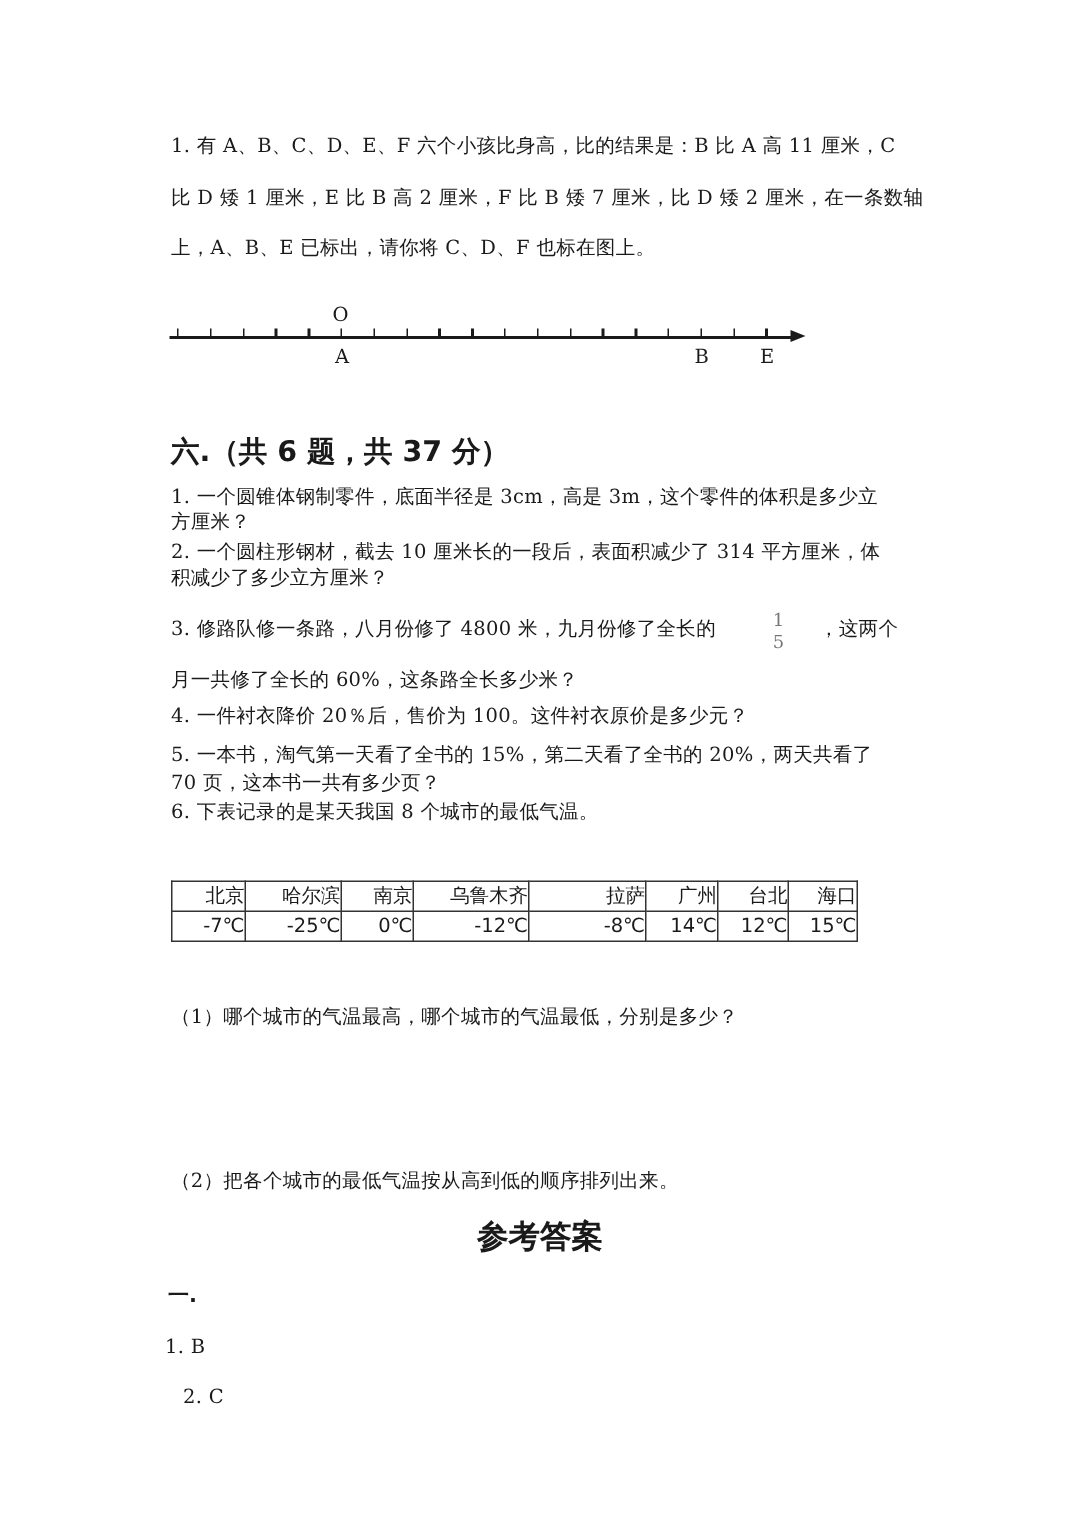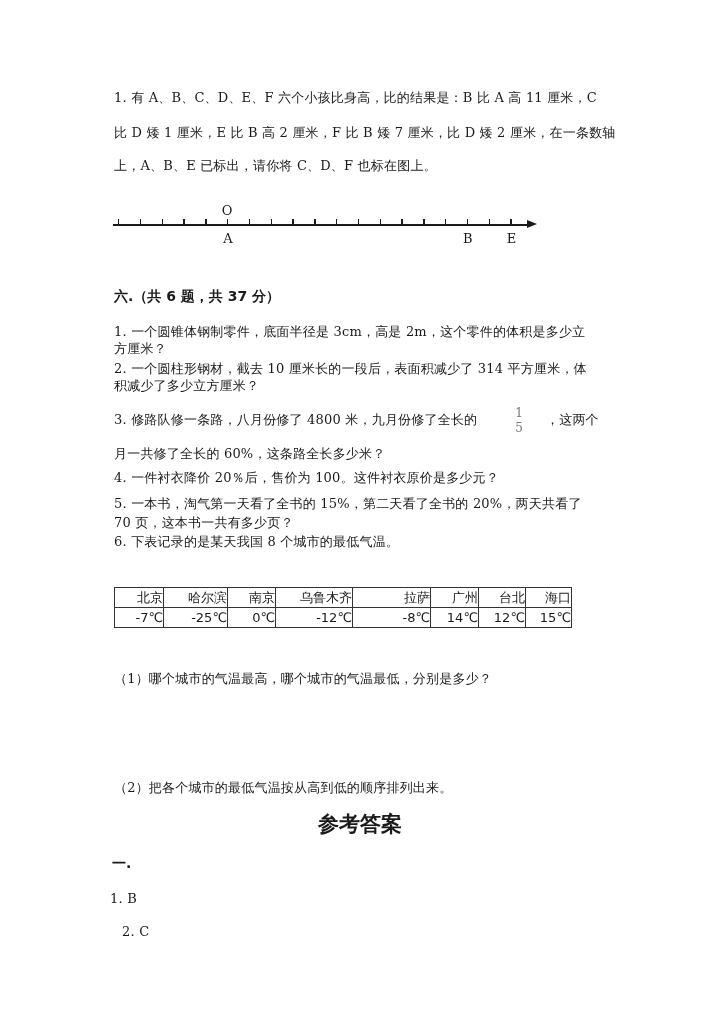--- a/index.html
+++ b/index.html
@@ -1,19 +1,19 @@
 <!DOCTYPE html>
 <html><head>
 <meta charset="utf-8">
 <style>
   html, body { margin: 0; padding: 0; background: #ffffff; }
   body { width: 720px; height: 1018px; position: relative; overflow: hidden;
          font-family: "DejaVu Serif", "Liberation Serif", serif; color: #1a1a1a; }
   .line { position: absolute; left: 114px; font-size: 13px; line-height: 16px; white-space: nowrap; letter-spacing: 0.2px; }
-  .heading { position: absolute; font-weight: bold; font-size: 14px; white-space: nowrap; font-family: "DejaVu Sans", "Liberation Sans", sans-serif; }
+  .heading { position: absolute; font-weight: bold; font-size: 19px; white-space: nowrap; font-family: "DejaVu Sans", "Liberation Sans", sans-serif; }
   .numline { position: absolute; left: 110px; top: 200px; width: 430px; height: 50px; }
   .axis { position: absolute; left: 3px; top: 24px; width: 418px; height: 1.6px; background: #1a1a1a; }
   .arrow { position: absolute; left: 417px; top: 20px; width: 0; height: 0;
            border-top: 4.5px solid transparent; border-bottom: 4.5px solid transparent; border-left: 10px solid #1a1a1a; }
   .tick { position: absolute; top: 19px; width: 1.4px; height: 6px; background: #1a1a1a; }
   .tick-label { position: absolute; font-size: 13px; line-height: 14px; transform: translateX(-50%); }
   .frac { position: absolute; font-size: 12px; color: #777; text-align: center; width: 14px; line-height: 14px; }
   table.temps { position: absolute; left: 114px; top: 587px; border-collapse: collapse; font-size: 13px;
                 font-family: "DejaVu Sans", "Liberation Sans", sans-serif; }
   table.temps td { border: 1.2px solid #333; text-align: right; height: 19px; padding: 0; line-height: 18px; }
@@ -54,21 +54,21 @@
   <div class="tick-label" style="left:117px; top:4px;">O</div>
   <div id="point-labels">
       <div class="tick-label" style="left: 118px; top: 32px;">A</div>
       <div class="tick-label" style="left: 357.8px; top: 32px;">B</div>
       <div class="tick-label" style="left: 401.4px; top: 32px;">E</div>
     </div>
 </div>
 
 <div class="heading" style="left:114px; top:288px;">六.（共 6 题，共 37 分）</div>
 
-<div class="line" style="top:324px;">1. 一个圆锥体钢制零件，底面半径是 3cm，高是 2m，这个零件的体积是多少立</div>
+<div class="line" style="top:324px;">1. 一个圆锥体钢制零件，底面半径是 3cm，高是 3m，这个零件的体积是多少立</div>
 <div class="line" style="top:341px;">方厘米？</div>
 <div class="line" style="top:361px;">2. 一个圆柱形钢材，截去 10 厘米长的一段后，表面积减少了 314 平方厘米，体</div>
 <div class="line" style="top:378px;">积减少了多少立方厘米？</div>
 
 <div class="line" style="top:412px;">3. 修路队修一条路，八月份修了 4800 米，九月份修了全长的</div>
 <div class="frac" style="left:512px; top:406px;">1</div>
 <div class="frac" style="left:512px; top:421px;">5</div>
 <div class="line" style="top:412px; left:546px;">，这两个</div>
 <div class="line" style="top:446px;">月一共修了全长的 60%，这条路全长多少米？</div>
 
@@ -78,21 +78,21 @@
 <div class="line" style="top:534px;">6. 下表记录的是某天我国 8 个城市的最低气温。</div>
 
 <table class="temps">
   <tbody>
       <tr id="row-cities">
         <td style="width: 48px;">北京</td>
         <td style="width: 63px;">哈尔滨</td>
         <td style="width: 47px;">南京</td>
         <td style="width: 76px;">乌鲁木齐</td>
         <td style="width: 49px; padding-left: 28px;">拉萨</td>
-        <td style="width: 47px;">广州</td>
+        <td style="width: 47px; font-family: Liberation Mono, monospace;">广州</td>
         <td style="width: 46px;">台北</td>
         <td style="width: 45px;">海口</td>
       </tr>
   <tr id="row-temps">
         <td style="width: 48px;">-7℃</td>
         <td style="width: 63px;">-25℃</td>
         <td style="width: 47px;">0℃</td>
         <td style="width: 76px;">-12℃</td>
         <td style="width: 49px;">-8℃</td>
         <td style="width: 47px;">14℃</td>

